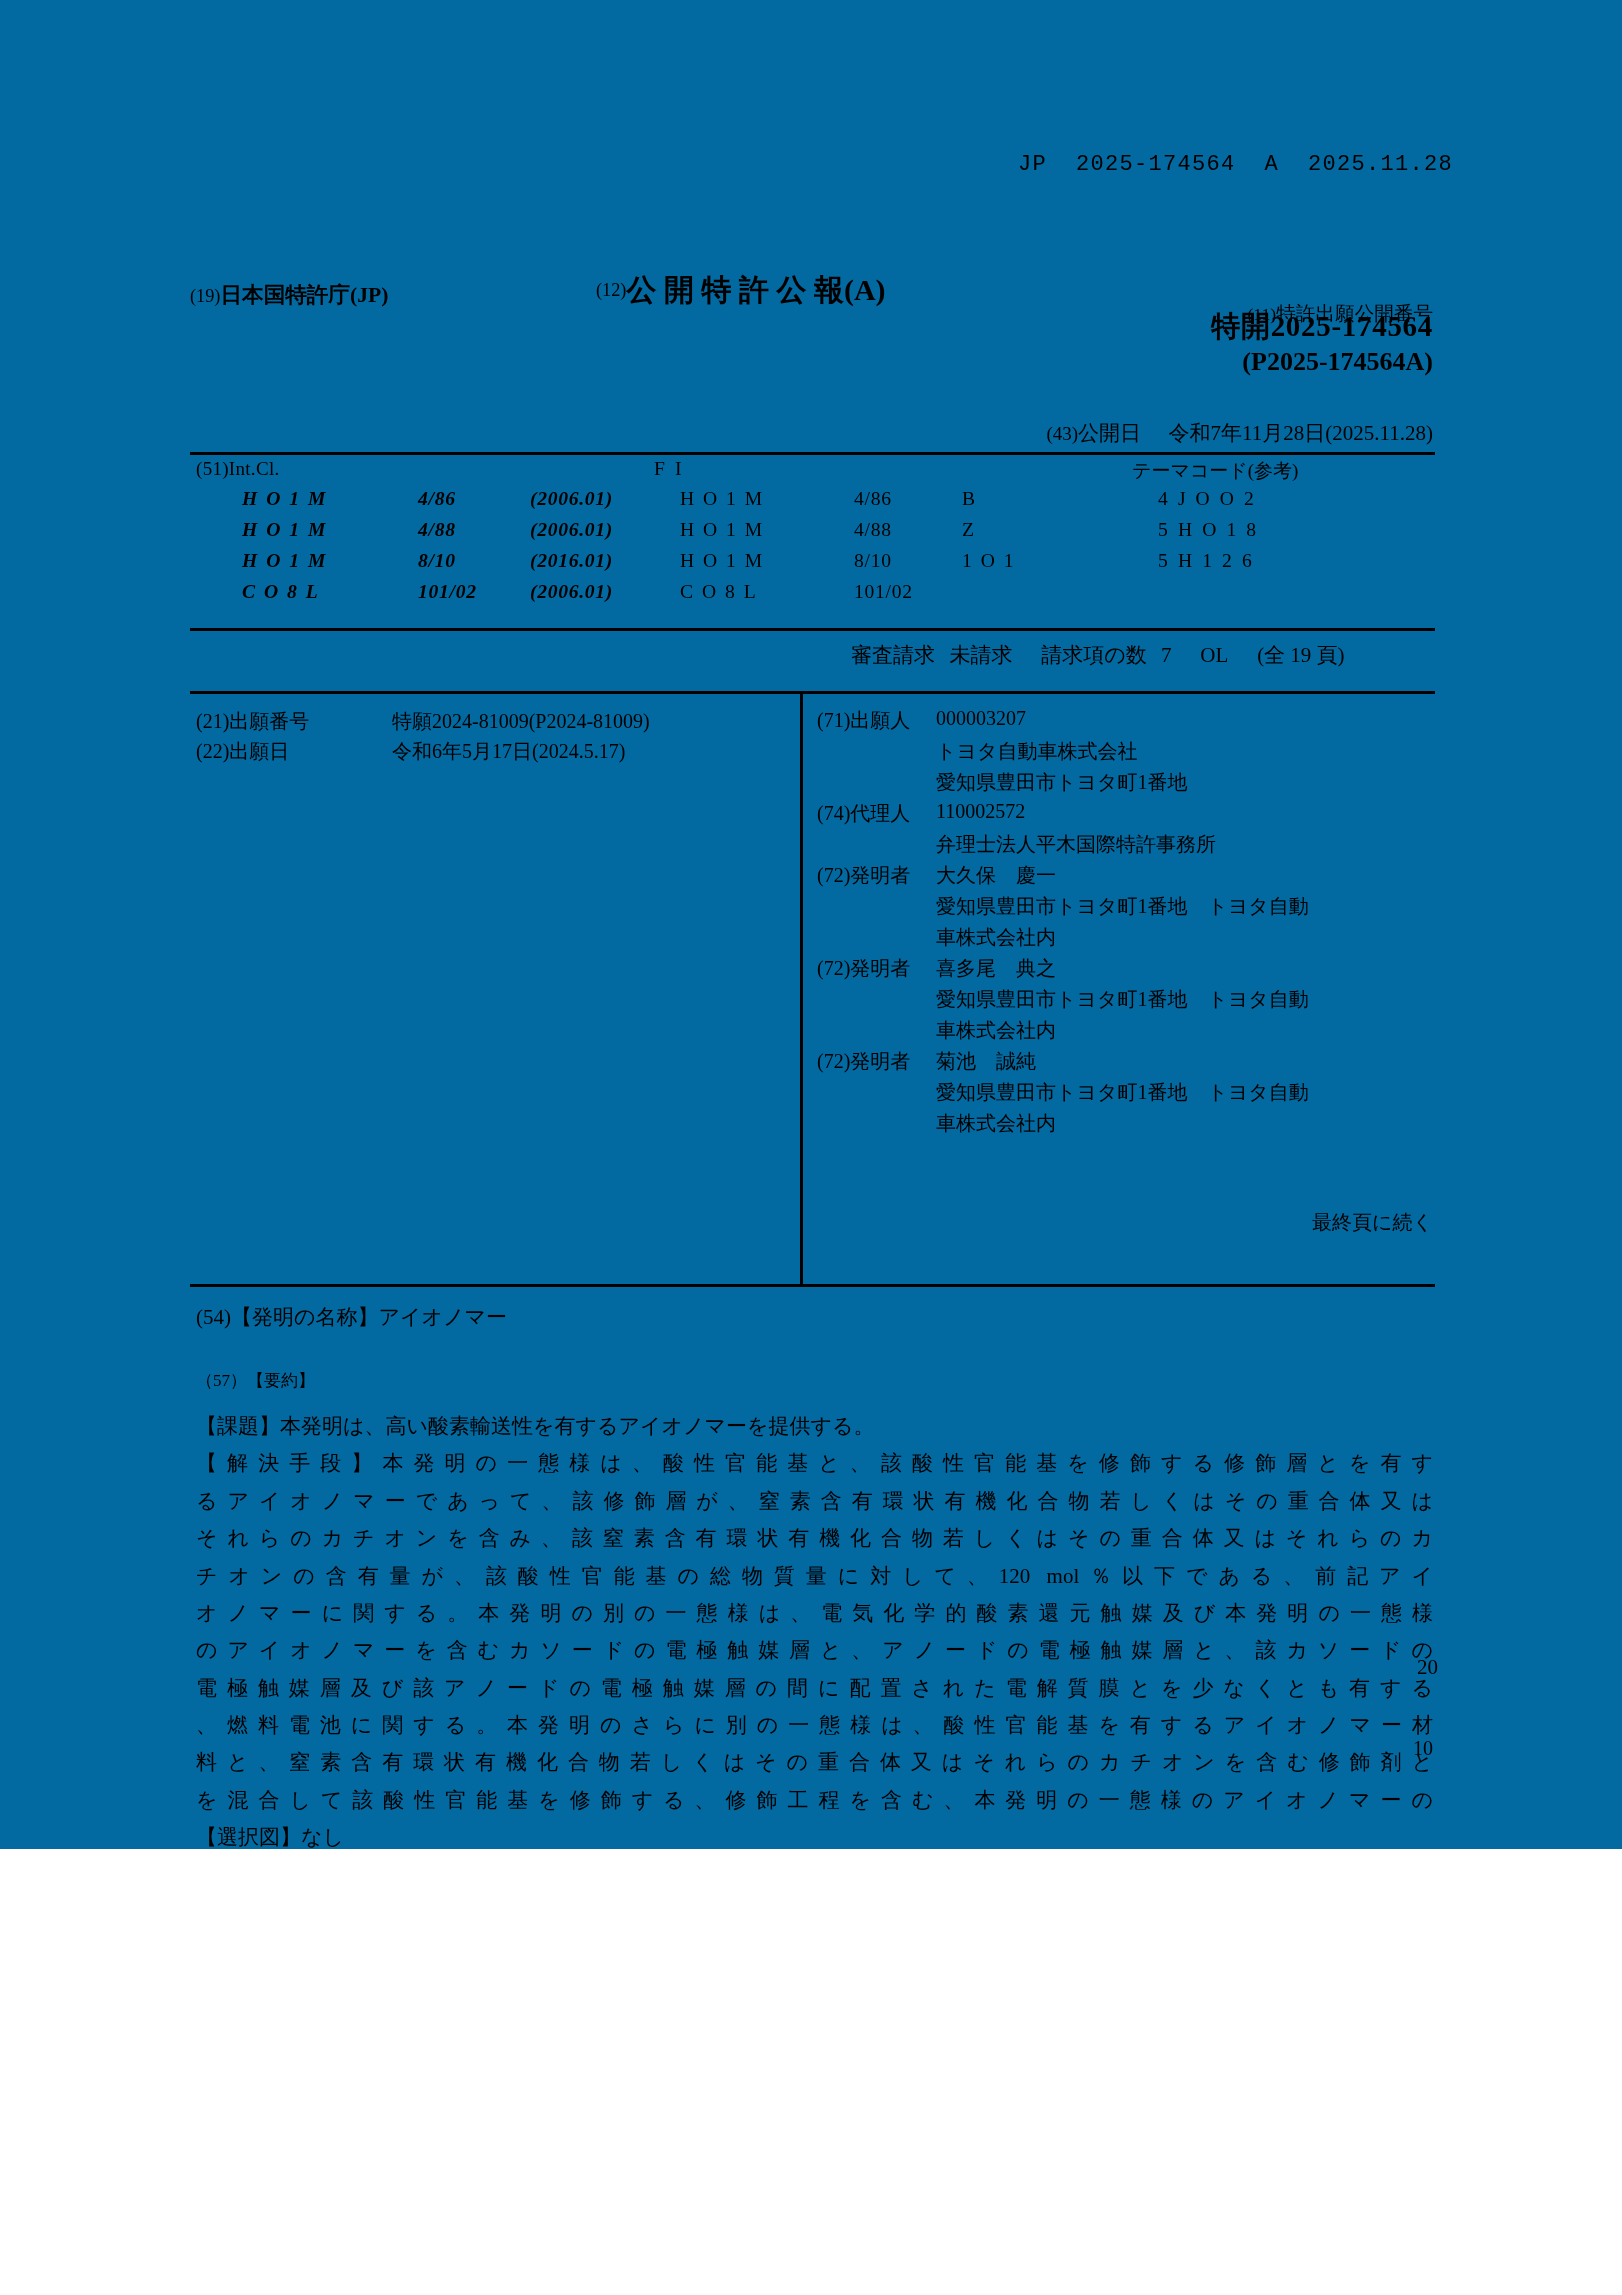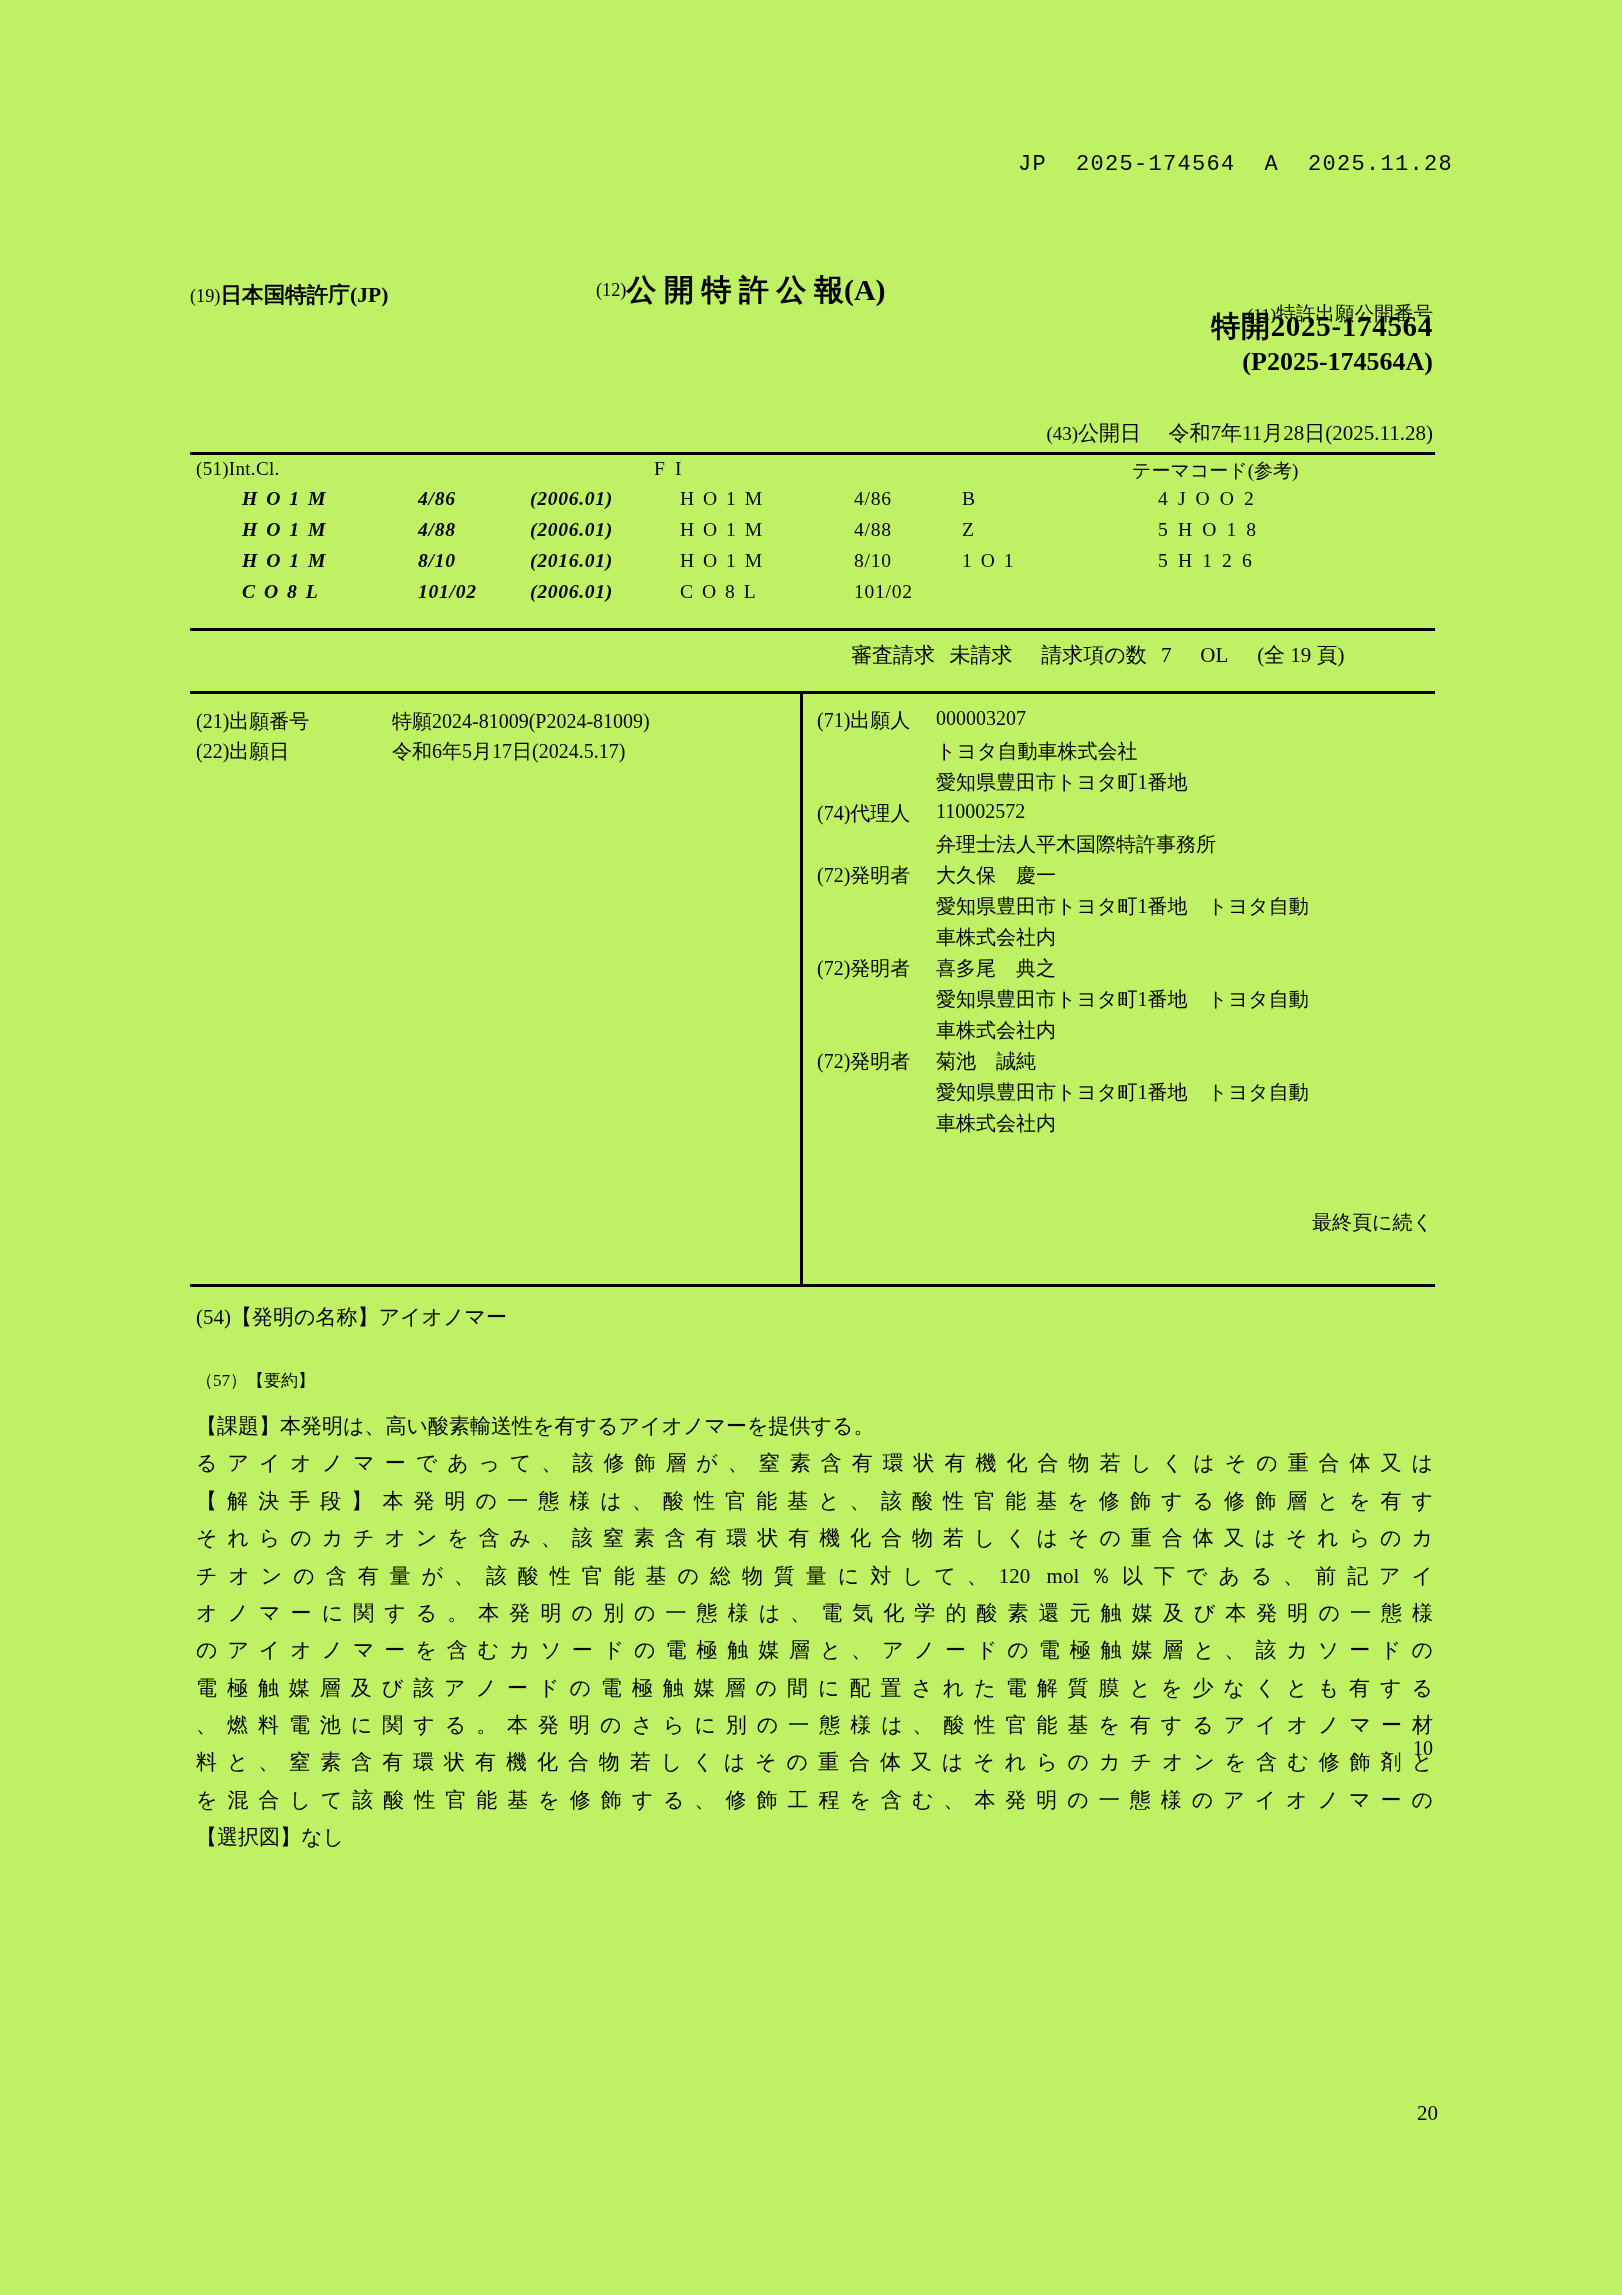--- a/index.html
+++ b/index.html
@@ -7,22 +7,22 @@
     padding: 0;
     background: #ffffff;
   }
   body {
     font-family: "Liberation Serif", "DejaVu Serif", serif;
     color: #000000;
   }
   .page {
     position: relative;
     width: 1623px;
-    height: 2295px;
-    background: #bef264;
+    height: 1849px;
+    background: #0369a1;
     box-sizing: border-box;
     overflow: hidden;
   }
 
   
   .running-header {
     position: absolute;
     top: 152px;
     right: 170px;
     font-family: "Liberation Mono", "DejaVu Sans Mono", monospace;
@@ -436,22 +436,22 @@
 
   <div class="cont-note">最終頁に続く</div>
 
   <div class="rule r4"></div>
 
   <div class="inv-title">(54)【発明の名称】アイオノマー</div>
 
   <div class="abstract-head">（57）【要約】</div>
   <div class="abstract-body">
     <div class="abs-line">【課題】本発明は、高い酸素輸送性を有するアイオノマーを提供する。</div>
+    <div class="abs-line justify">【解決手段】本発明の一態様は、酸性官能基と、該酸性官能基を修飾する修飾層とを有す</div>
     <div class="abs-line justify">るアイオノマーであって、該修飾層が、窒素含有環状有機化合物若しくはその重合体又は</div>
-    <div class="abs-line justify">【解決手段】本発明の一態様は、酸性官能基と、該酸性官能基を修飾する修飾層とを有す</div>
     <div class="abs-line justify">それらのカチオンを含み、該窒素含有環状有機化合物若しくはその重合体又はそれらのカ</div>
     <div class="abs-line justify">チオンの含有量が、該酸性官能基の総物質量に対して、120 mol％以下である、前記アイ</div>
     <div class="abs-line justify">オノマーに関する。本発明の別の一態様は、電気化学的酸素還元触媒及び本発明の一態様</div>
     <div class="abs-line justify">のアイオノマーを含むカソードの電極触媒層と、アノードの電極触媒層と、該カソードの</div>
     <div class="abs-line justify">電極触媒層及び該アノードの電極触媒層の間に配置された電解質膜とを少なくとも有する</div>
     <div class="abs-line justify">、燃料電池に関する。本発明のさらに別の一態様は、酸性官能基を有するアイオノマー材</div>
     <div class="abs-line justify">料と、窒素含有環状有機化合物若しくはその重合体又はそれらのカチオンを含む修飾剤と</div>
     <div class="abs-line justify">を混合して該酸性官能基を修飾する、修飾工程を含む、本発明の一態様のアイオノマーの</div>
     <div class="abs-line">【選択図】なし</div>
   </div>

